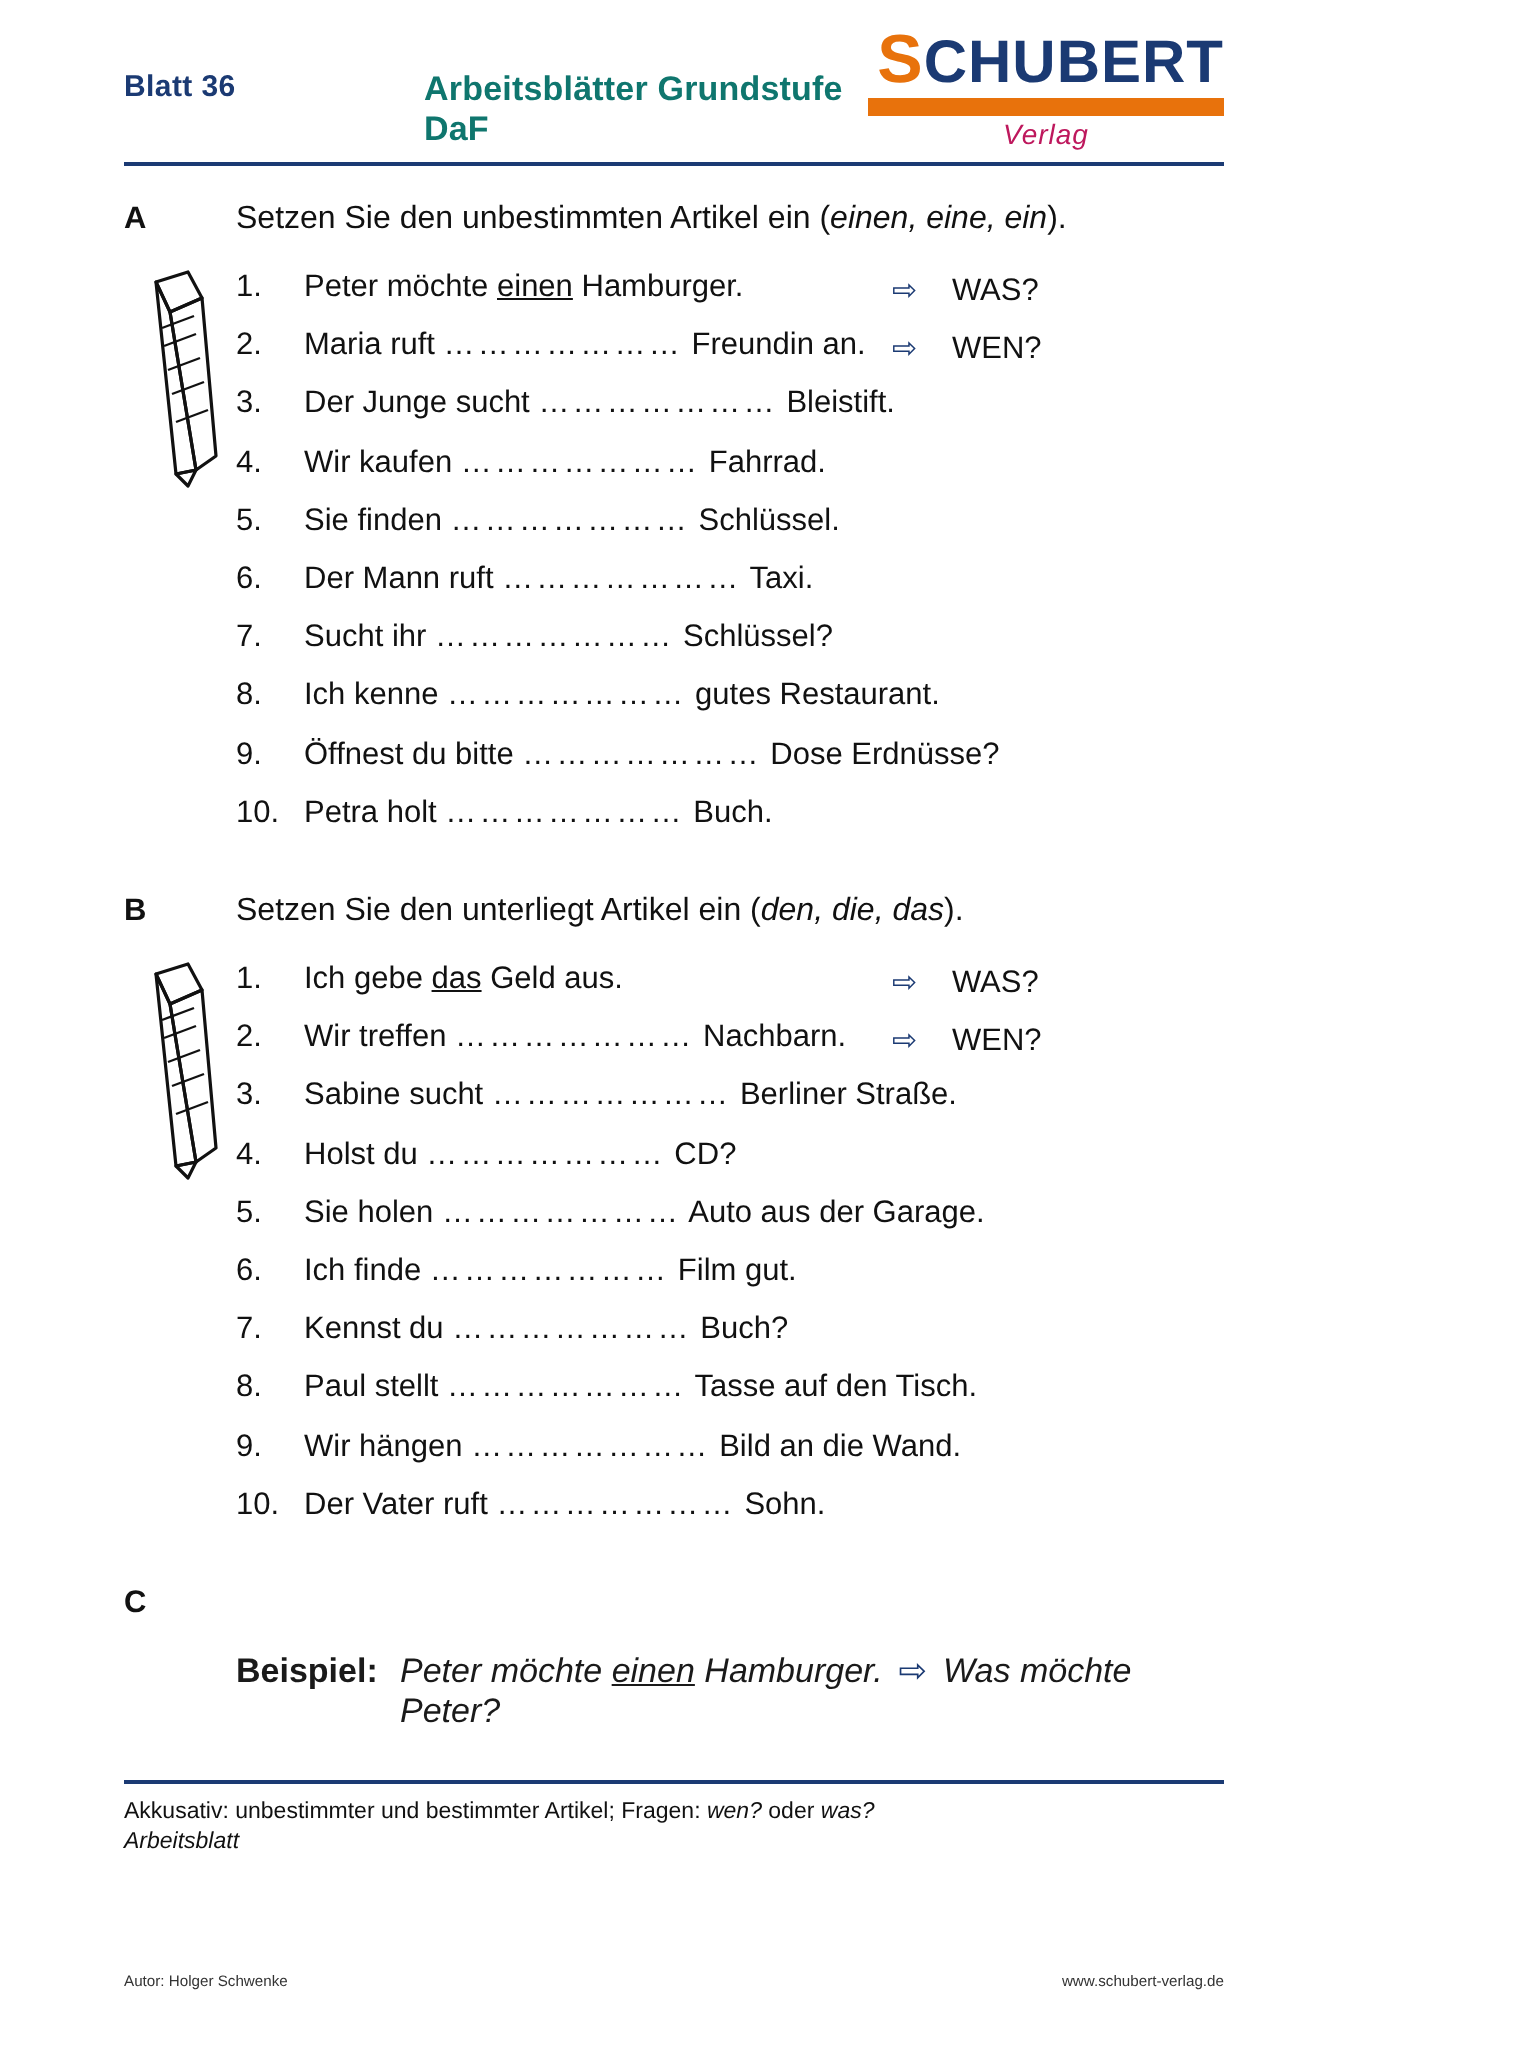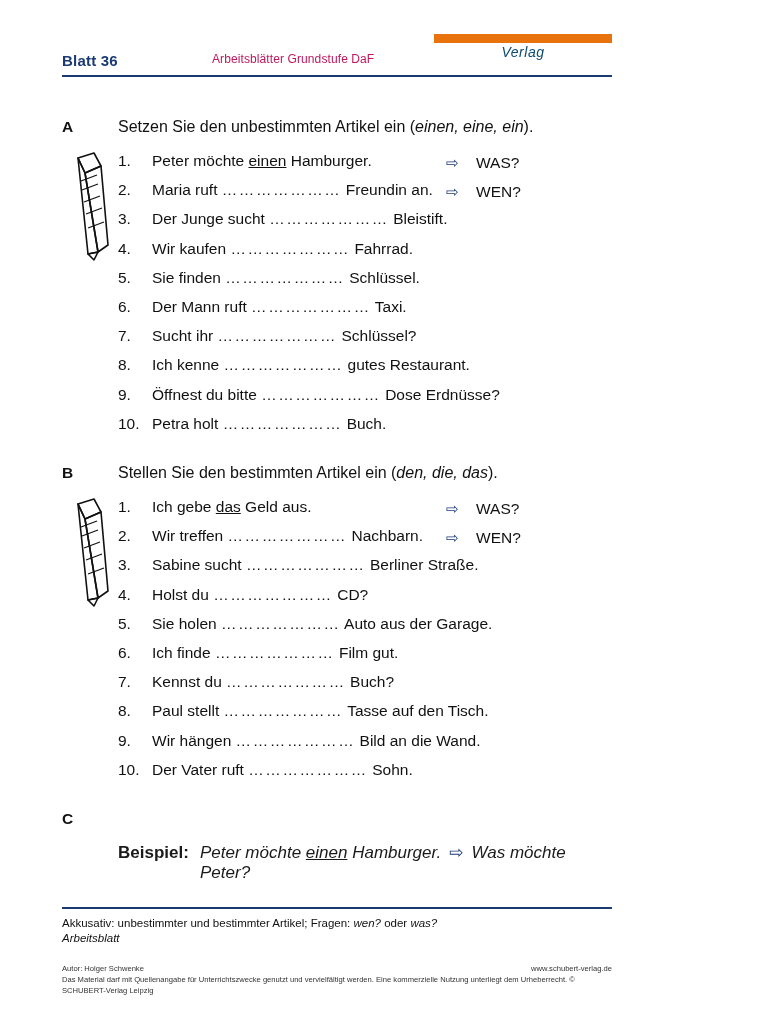--- a/index.html
+++ b/index.html
@@ -13,44 +13,44 @@
     font-family: "Liberation Sans", sans-serif;
     color: #1a1a1a;
     position: relative;
     overflow: hidden;
   }
   .page {
     position: relative;
     width: 672px;
     height: 1024px;
     box-sizing: border-box;
-    padding: 30px 60px 0 62px;
+    padding: 13px 60px 0 62px;
   }
 
   
   .header {
     position: relative;
     height: 62px;
   }
   .header-row {
     display: flex;
     align-items: flex-start;
   }
   .blatt {
     font-size: 15px;
     font-weight: bold;
     color: #1b3a73;
     letter-spacing: .2px;
     width: 150px;
     padding-top: 22px;
   }
   .header-title {
-    font-size: 12px;
-    font-weight: normal;
-    color: #be185d;
+    font-size: 17px;
+    font-weight: bold;
+    color: #0f766e;
     padding-top: 22px;
     flex: 1;
     letter-spacing: .1px;
   }
   .logo {
     width: 178px;
     text-align: right;
     position: relative;
     padding-top: 2px;
   }
@@ -69,21 +69,21 @@
     font-size: 34px;
   }
   .logo-bar {
     height: 9px;
     background: #e8720c;
     margin-top: 2px;
     width: 178px;
   }
   .logo-sub {
     font-size: 14px;
-    color: #0c4a6e;
+    color: #be185d;
     font-style: italic;
     text-align: center;
     margin-top: 1px;
     letter-spacing: .5px;
   }
   .rule-top {
     border-top: 2.2px solid #1b3a73;
     margin-top: 6px;
   }
 
@@ -231,20 +231,21 @@
 </head>
 <body>
 
 <div class="page">
 
   <div class="header">
     <div class="header-row">
       <div class="blatt">Blatt 36</div>
       <div class="header-title">Arbeitsblätter Grundstufe DaF</div>
       <div class="logo">
+        <span class="logo-main"><span class="logo-s">S</span><span>CHUBERT</span></span>
         <div class="logo-bar"></div>
         <div class="logo-sub">Verlag</div>
       </div>
     </div>
     <div class="rule-top"></div>
   </div>
 
   <div class="section">
     <div class="sec-head">
       <div class="sec-letter">A</div>
@@ -321,21 +322,21 @@
             <span class="arrow">⇨</span>
             <span>WEN?</span>
           </div>
         </div>
     </div>
   </div>
 
   <div class="section">
     <div class="sec-head">
       <div class="sec-letter">B</div>
-      <div class="sec-title"><span>Stellen Sie den bestimmten Artikel ein (</span><span class="it">den, die, das</span><span>).</span></div>
+      <div class="sec-title"><span>Setzen Sie den unterliegt Artikel ein (</span><span class="it">den, die, das</span><span>).</span></div>
     </div>
     <div class="body-row">
       <div class="pencil-col">
         <div class="pencil">
           <svg width="46" height="112" viewBox="0 0 46 112">
             <g fill="none" stroke="#111" stroke-width="1.6" stroke-linejoin="round">
               <path d="M10 8 L26 3 L33 16 L17 23 Z"></path>
               <path d="M17 23 L33 16 L40 95 L30 102 Z"></path>
               <path d="M10 8 L17 23 L30 102 L20 104 Z"></path>
               <path d="M20 104 L30 102 L26 110 Z"></path>
@@ -419,16 +420,15 @@
   <div class="foot-note">
     <b>Akkusativ:</b><span> unbestimmter und bestimmter Artikel; Fragen: </span><i>wen?</i><span> oder </span><i>was?</i>
     <div style="font-style:italic">Arbeitsblatt</div>
   </div>
 
   <div class="foot-legal">
     <div class="line1">
       <span>Autor: Holger Schwenke</span>
       <span>www.schubert-verlag.de</span>
     </div>
-    <div>Das Material darf mit Quellenangabe für Unterrichtszwecke genutzt und vervielfältigt werden. Eine kommerzielle Nutzung unterliegt dem Urheberrecht. © SCHUBERT-Verlag Leipzig</div>
   </div>
 
 </div>
 
 </body></html>

